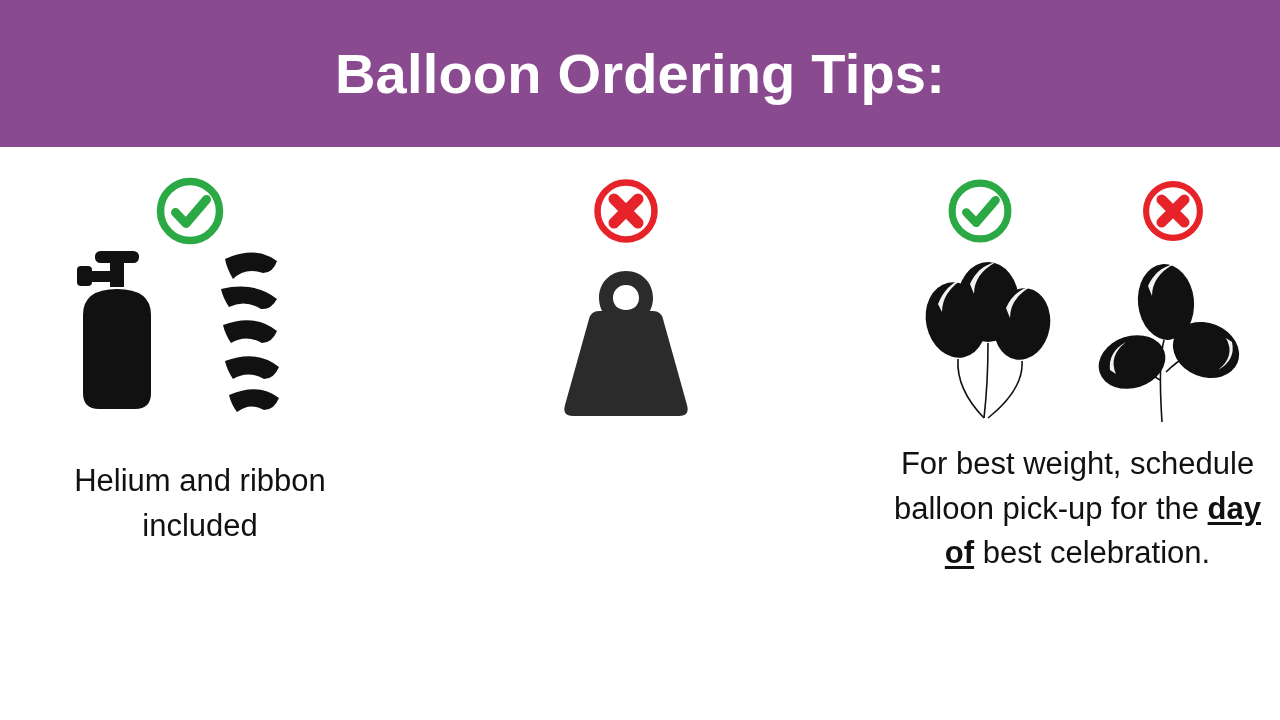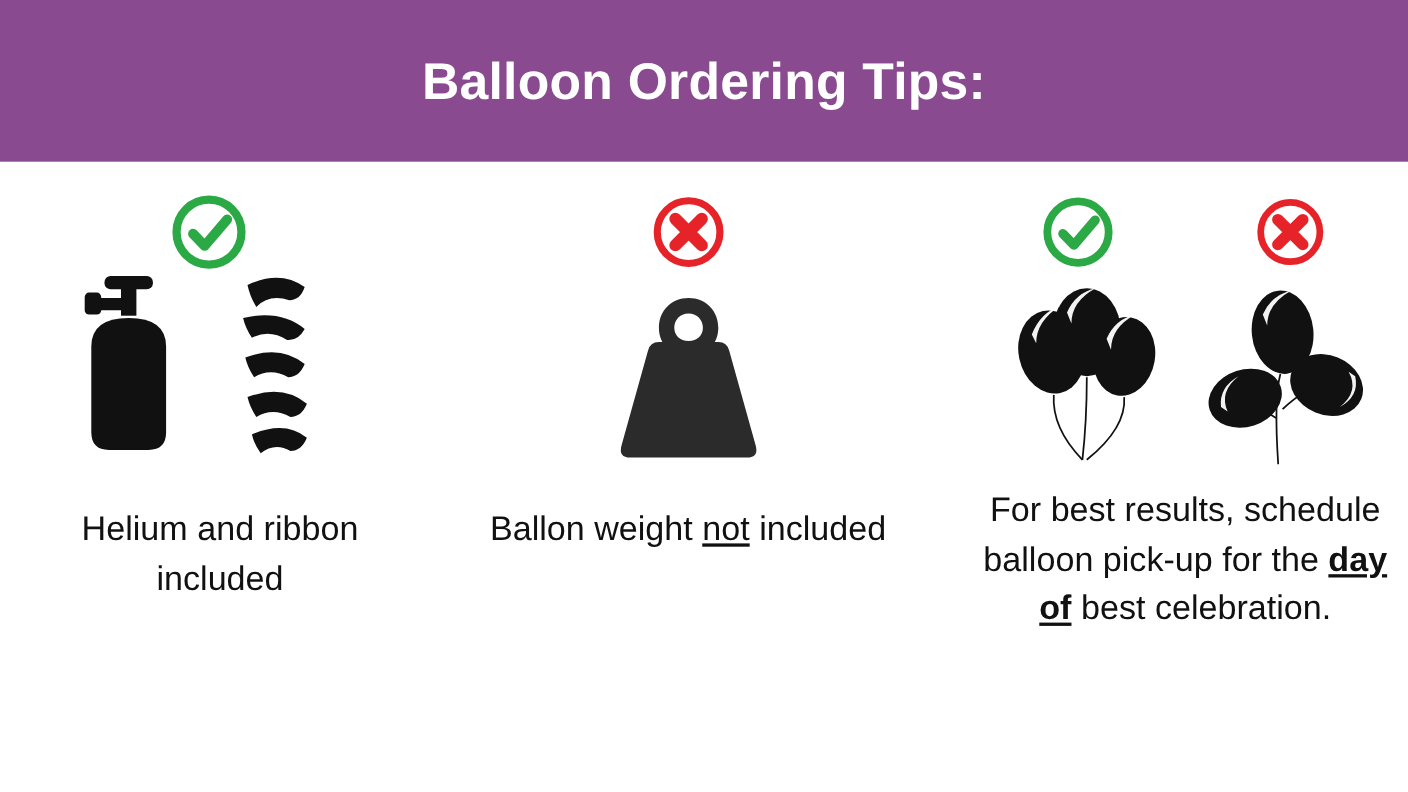--- a/index.html
+++ b/index.html
@@ -29,21 +29,21 @@
     top: 0;
     width: 1280px;
     height: 147px;
     background: #8a4a90;
     display: flex;
     align-items: center;
     justify-content: center;
   }
   .header-title {
     font-family: "Liberation Sans", sans-serif;
-    font-size: 47px;
+    font-size: 56px;
     font-weight: bold;
     color: #ffffff;
     letter-spacing: 0.2px;
     line-height: 1;
     white-space: nowrap;
   }
 
   
   .columns {
     position: absolute;
@@ -173,23 +173,20 @@
         <svg class="art" width="170" height="160" viewBox="0 0 170 160">
           <g fill="#2b2b2b">
             <path d="M85 6 c-16 0 -27 12 -27 27 c0 15 11 26 27 26 c16 0 27 -11 27 -26
                      c0 -15 -11 -27 -27 -27 Z m0 14 c8 0 13 6 13 13 c0 7 -5 12 -13 12
                      c-8 0 -13 -5 -13 -12 c0 -7 5 -13 13 -13 Z"></path>
             <path d="M58 46 h54 q8 0 10 8 l24 86 q3 11 -8 11 H32 q-11 0 -8 -11 l24 -86 q2 -8 10 -8 Z"></path>
           </g>
         </svg>
       </div>
 
-      <div class="caption cap-2">
-        <span>Ballon weight </span><span class="u">not</span><span> included</span>
-      </div>
     </div>
 
     <div class="col col-3">
 
       <div class="badge-row dual">
         <svg class="badge" width="70" height="70" viewBox="0 0 74 74">
           <circle cx="37" cy="37" r="29.5" fill="none" stroke="#2ba944" stroke-width="7.5"></circle>
           <path d="M22.5 38.5 L33 49.5 L53.5 25.5" fill="none" stroke="#2ba944" stroke-width="9" stroke-linecap="round" stroke-linejoin="round"></path>
         </svg>
         <svg class="badge" width="68" height="68" viewBox="0 0 72 72">
@@ -231,18 +228,18 @@
           </g>
           <g fill="#ffffff">
             <path d="M52 28 q8 -18 26 -22 q-22 12 -22 32 Z" opacity="0.95"></path>
             <path d="M14 112 q-2 -18 16 -28 q-18 14 -10 32 Z" opacity="0.95"></path>
             <path d="M136 84 q4 18 -14 28 q18 -14 8 -32 Z" opacity="0.95"></path>
           </g>
         </svg>
       </div>
 
       <div class="caption cap-3">
-        <span>For best results, schedule balloon pick-up for the </span><span class="bu">day of</span><span> best celebration.</span>
+        <span>For best weight, schedule balloon pick-up for the </span><span class="bu">day of</span><span> best celebration.</span>
       </div>
     </div>
 
   </div>
 </div>
 
 </body></html>

